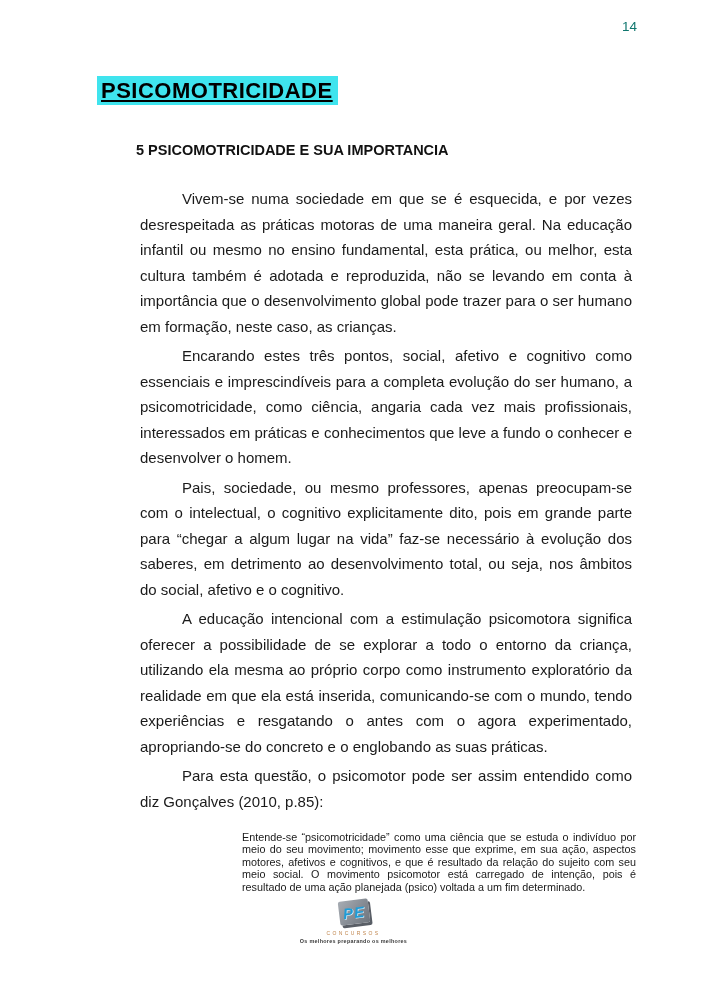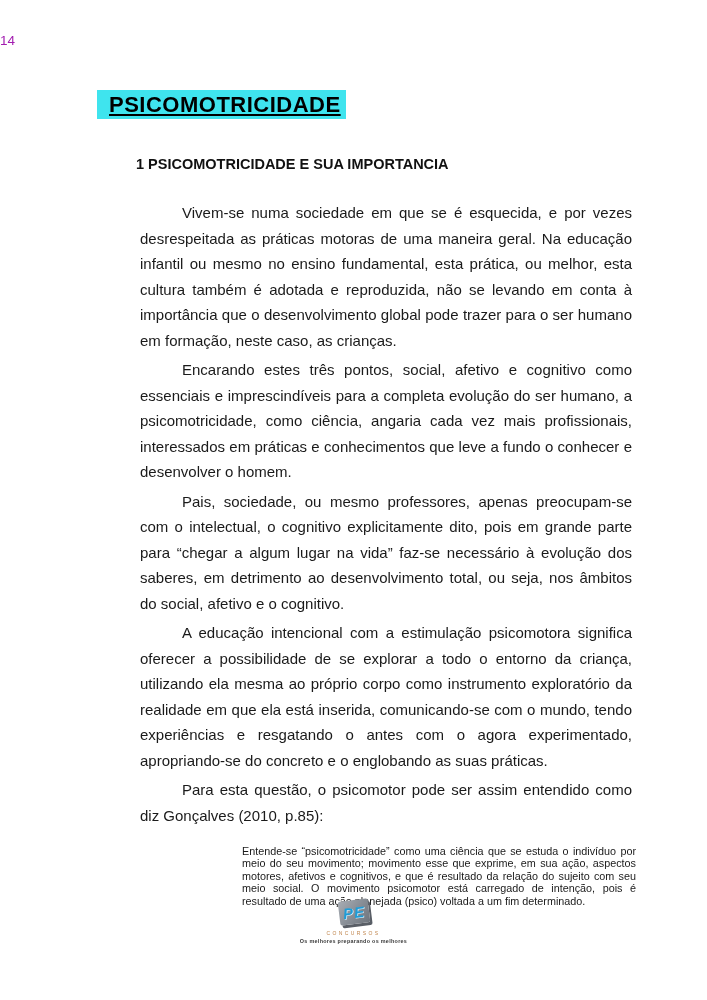--- a/index.html
+++ b/index.html
@@ -6,36 +6,37 @@
   body {
     width: 707px;
     height: 1000px;
     background: #ffffff;
     position: relative;
     overflow: hidden;
     font-family: "Liberation Sans", sans-serif;
     color: #1a1a1a;
   }
   .page-number {
-    padding-top: 33px;
+    padding-top: 19px;
     margin-right: 70px;
+    text-align: right;
     font-size: 13.5px;
-    color: #a21caf;
+    color: #0f766e;
   }
   .title-wrap {
     margin: 42px 0 0 97px;
   }
   .title-hl {
     display: inline-block;
     background: var(--highlight, #3FE4EE);
     color: #000;
     font-size: 22px;
     font-weight: bold;
     letter-spacing: 0.5px;
-    padding: 2px 5px 1px 12px;
+    padding: 2px 5px 1px 4px;
     text-decoration: underline;
     text-decoration-thickness: 2px;
     text-underline-offset: 2px;
   }
   .section-heading {
     margin: 37px 0 0 136px;
     font-size: 14.5px;
     font-weight: bold;
     color: #111;
   }
@@ -115,21 +116,21 @@
 </style>
 </head>
 <body>
 
 <div class="page-number">14</div>
 
 <div class="title-wrap">
   <span class="title-hl">PSICOMOTRICIDADE</span>
 </div>
 
-<div class="section-heading">1 PSICOMOTRICIDADE E SUA IMPORTANCIA</div>
+<div class="section-heading">5 PSICOMOTRICIDADE E SUA IMPORTANCIA</div>
 
 <div class="body-text">
   <p>Vivem-se numa sociedade em que se é esquecida, e por vezes desrespeitada as práticas motoras de uma maneira geral. Na educação infantil ou mesmo no ensino fundamental, esta prática, ou melhor, esta cultura também é adotada e reproduzida, não se levando em conta à importância que o desenvolvimento global pode trazer para o ser humano em formação, neste caso, as crianças.</p>
   <p>Encarando estes três pontos, social, afetivo e cognitivo como essenciais e imprescindíveis para a completa evolução do ser humano, a psicomotricidade, como ciência, angaria cada vez mais profissionais, interessados em práticas e conhecimentos que leve a fundo o conhecer e desenvolver o homem.</p>
   <p>Pais, sociedade, ou mesmo professores, apenas preocupam-se com o intelectual, o cognitivo explicitamente dito, pois em grande parte para “chegar a algum lugar na vida” faz-se necessário à evolução dos saberes, em detrimento ao desenvolvimento total, ou seja, nos âmbitos do social, afetivo e o cognitivo.</p>
   <p>A educação intencional com a estimulação psicomotora significa oferecer a possibilidade de se explorar a todo o entorno da criança, utilizando ela mesma ao próprio corpo como instrumento exploratório da realidade em que ela está inserida, comunicando-se com o mundo, tendo experiências e resgatando o antes com o agora experimentado, apropriando-se do concreto e o englobando as suas práticas.</p>
   <p>Para esta questão, o psicomotor pode ser assim entendido como diz Gonçalves (2010, p.85):</p>
   <blockquote class="long-quote">Entende-se “psicomotricidade” como uma ciência que se estuda o indivíduo por meio do seu movimento; movimento esse que exprime, em sua ação, aspectos motores, afetivos e cognitivos, e que é resultado da relação do sujeito com seu meio social. O movimento psicomotor está carregado de intenção, pois é resultado de uma ação planejada (psico) voltada a um fim determinado.</blockquote>
 </div>
 

